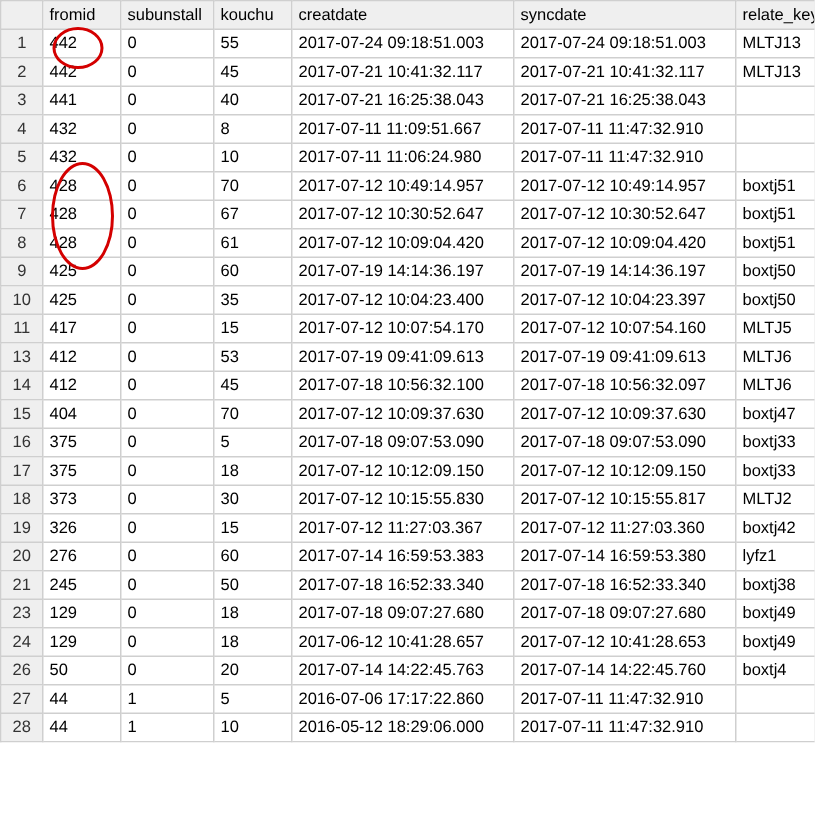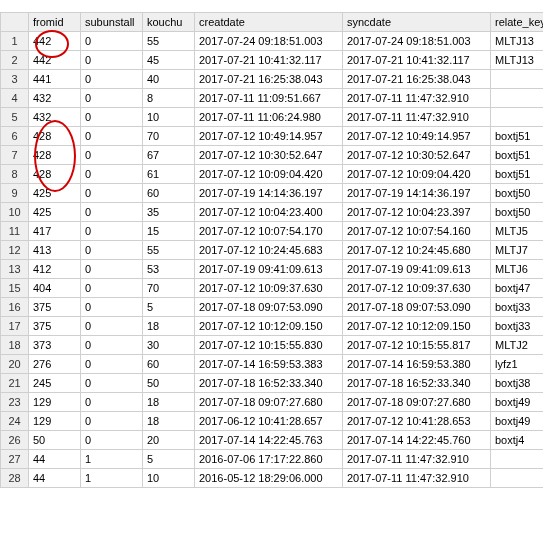--- a/index.html
+++ b/index.html
@@ -11,21 +11,20 @@
     background: #fff;
   }
   .table-wrapper {
     position: relative;
     width: 543px;
   }
   table {
     border-collapse: collapse;
     table-layout: fixed;
     width: 100%;
-    margin-top: 12px;
   }
   th, td {
     border: 1px solid #cfcfcf;
     padding: 0 4px;
     height: 18px;
     line-height: 18px;
     overflow: hidden;
     white-space: nowrap;
     text-align: left;
     box-sizing: border-box;
@@ -181,38 +180,38 @@
         <tr>
           <td class="rownum">11</td>
           <td>417</td>
           <td>0</td>
           <td>15</td>
           <td>2017-07-12 10:07:54.170</td>
           <td>2017-07-12 10:07:54.160</td>
           <td>MLTJ5</td>
         </tr>
         <tr>
-          <td class="rownum">12</td>
-          <td>413</td>
-          <td>0</td>
-          <td>55</td>
-          <td>2017-07-12 10:24:45.683</td>
-          <td>2017-07-12 10:24:45.680</td>
-          <td>MLTJ7</td>
-        </tr>
-        <tr>
           <td class="rownum">13</td>
           <td>412</td>
           <td>0</td>
           <td>53</td>
           <td>2017-07-19 09:41:09.613</td>
           <td>2017-07-19 09:41:09.613</td>
           <td>MLTJ6</td>
         </tr>
         <tr>
+          <td class="rownum">14</td>
+          <td>412</td>
+          <td>0</td>
+          <td>45</td>
+          <td>2017-07-18 10:56:32.100</td>
+          <td>2017-07-18 10:56:32.097</td>
+          <td>MLTJ6</td>
+        </tr>
+        <tr>
           <td class="rownum">15</td>
           <td>404</td>
           <td>0</td>
           <td>70</td>
           <td>2017-07-12 10:09:37.630</td>
           <td>2017-07-12 10:09:37.630</td>
           <td>boxtj47</td>
         </tr>
         <tr>
           <td class="rownum">16</td>
@@ -233,20 +232,29 @@
           <td>boxtj33</td>
         </tr>
         <tr>
           <td class="rownum">18</td>
           <td>373</td>
           <td>0</td>
           <td>30</td>
           <td>2017-07-12 10:15:55.830</td>
           <td>2017-07-12 10:15:55.817</td>
           <td>MLTJ2</td>
+        </tr>
+        <tr>
+          <td class="rownum">19</td>
+          <td>326</td>
+          <td>0</td>
+          <td>15</td>
+          <td>2017-07-12 11:27:03.367</td>
+          <td>2017-07-12 11:27:03.360</td>
+          <td>boxtj42</td>
         </tr>
         <tr>
           <td class="rownum">20</td>
           <td>276</td>
           <td>0</td>
           <td>60</td>
           <td>2017-07-14 16:59:53.383</td>
           <td>2017-07-14 16:59:53.380</td>
           <td>lyfz1</td>
         </tr>

